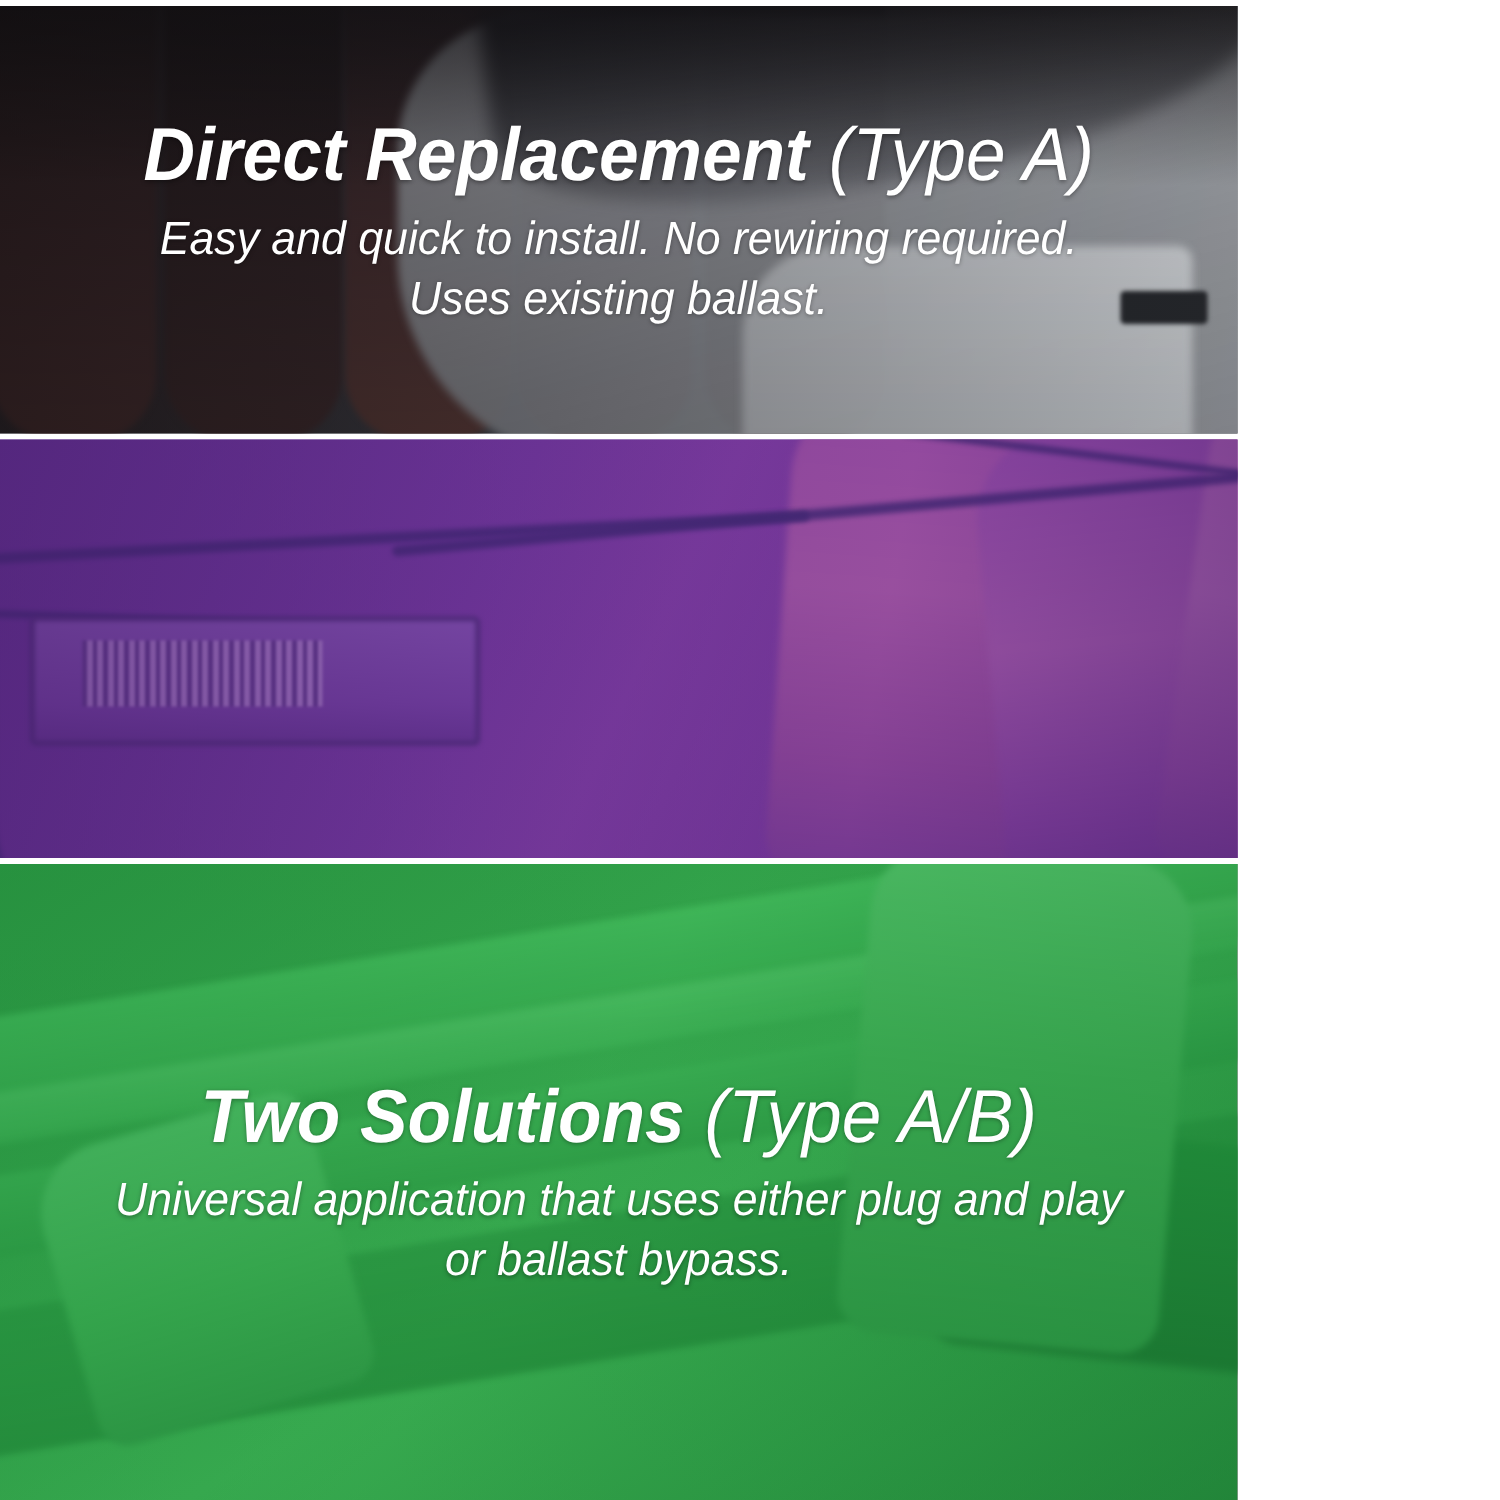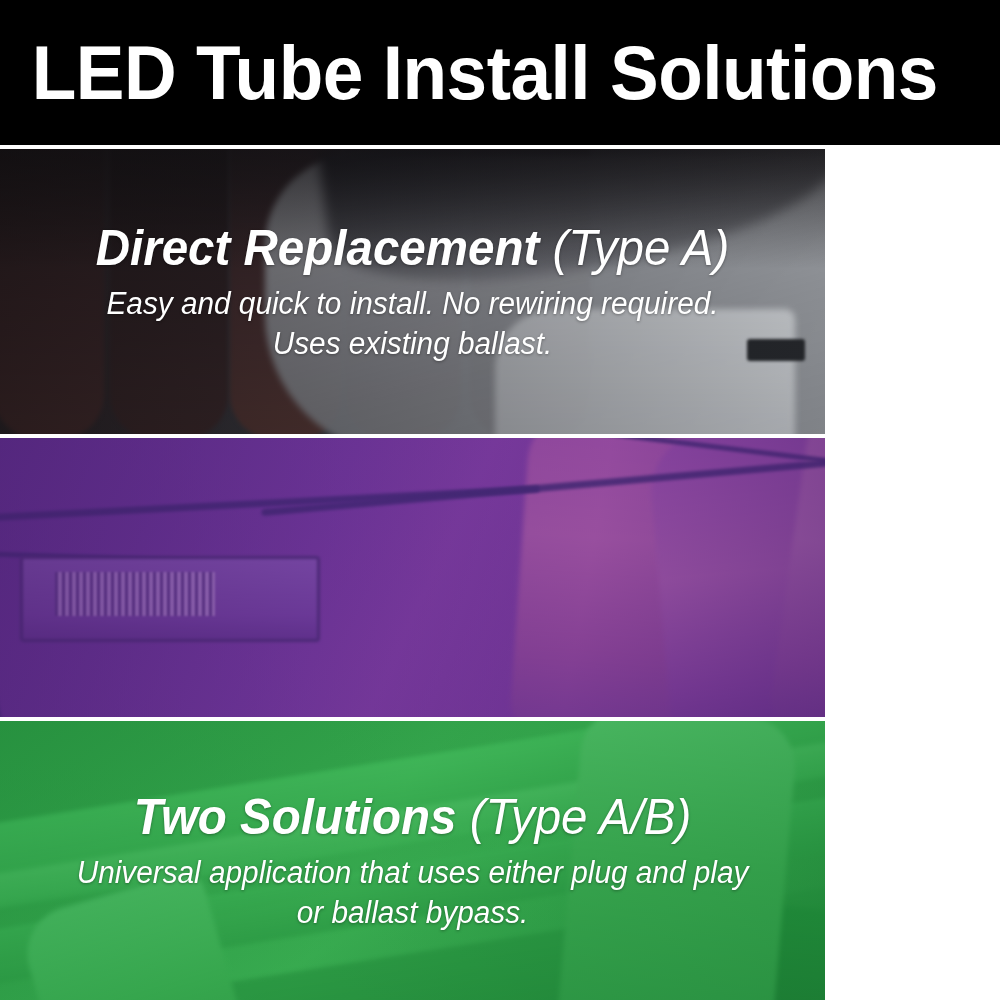--- a/index.html
+++ b/index.html
@@ -267,23 +267,20 @@
   .c-veil {
     inset:0;
     background:linear-gradient(120deg, rgba(35,142,61,0.42) 0%, rgba(47,160,70,0.22) 45%, rgba(30,130,55,0.45) 100%);
   }
 </style>
 </head>
 <body>
 
 <div id="infographic">
 
-  <div class="header-band">
-    <div class="header-title">LED Tube Install Solutions</div>
-  </div>
 
   <div class="divider"></div>
 
   <section class="panel panel-a">
     <div class="photo">
       <div class="a-bg"></div>
       <div class="finger f1"></div>
       <div class="finger f2"></div>
       <div class="finger f3"></div>
       <div class="finger f4"></div>

